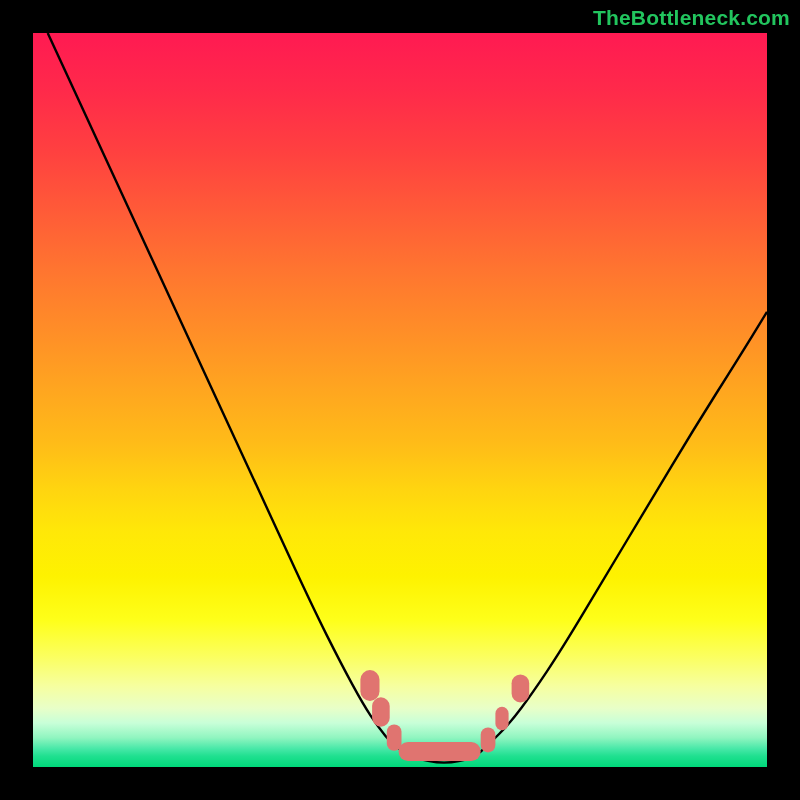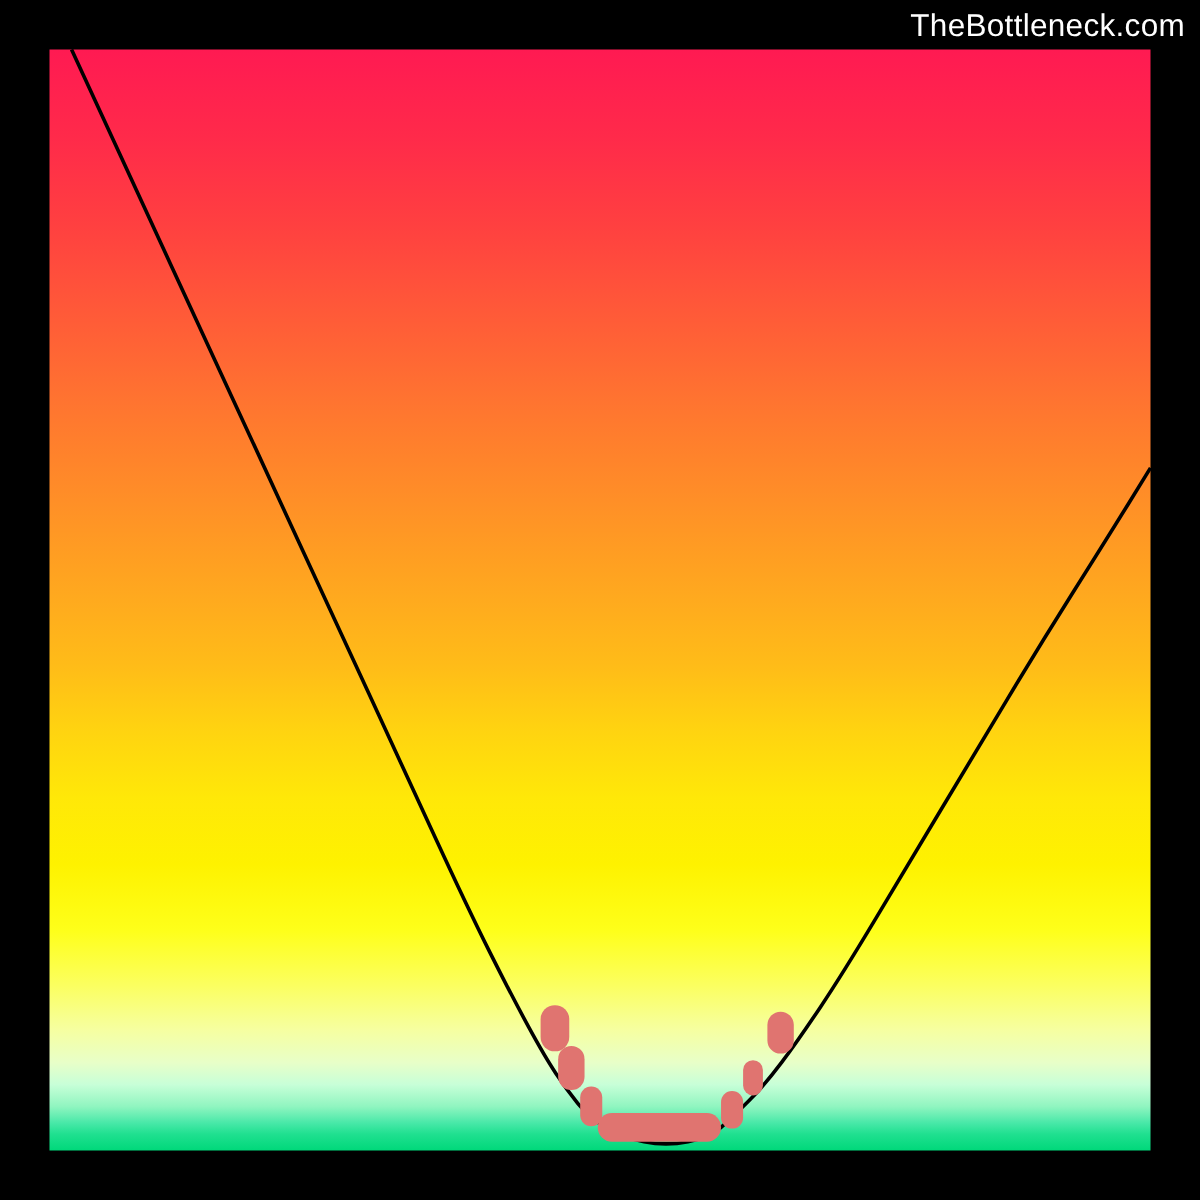--- a/index.html
+++ b/index.html
@@ -46,23 +46,23 @@
       #90f5c0 96%,
       #48e8a8 97.5%,
       #20e090 98.5%,
       #00d87a 100%
     );
   }
   .watermark {
     position: absolute;
     top: 6px;
     right: 10px;
-    color: #ffffff;
+    color: #22c55e;
     font-size: 21px;
-    font-weight: 400;
+    font-weight: 700;
     letter-spacing: 0.2px;
   }
   svg.curve {
     position: absolute;
     top: 0;
     left: 0;
     width: 734px;
     height: 734px;
     overflow: visible;
   }

